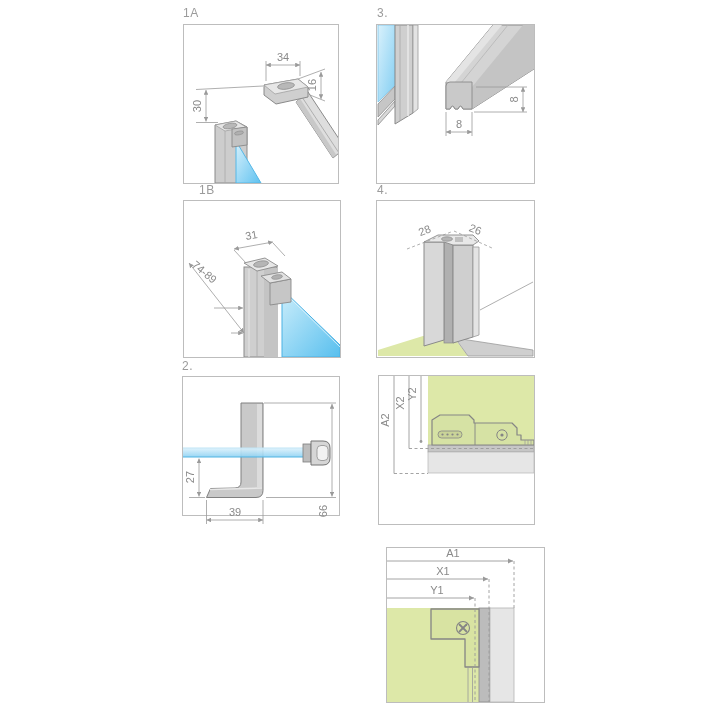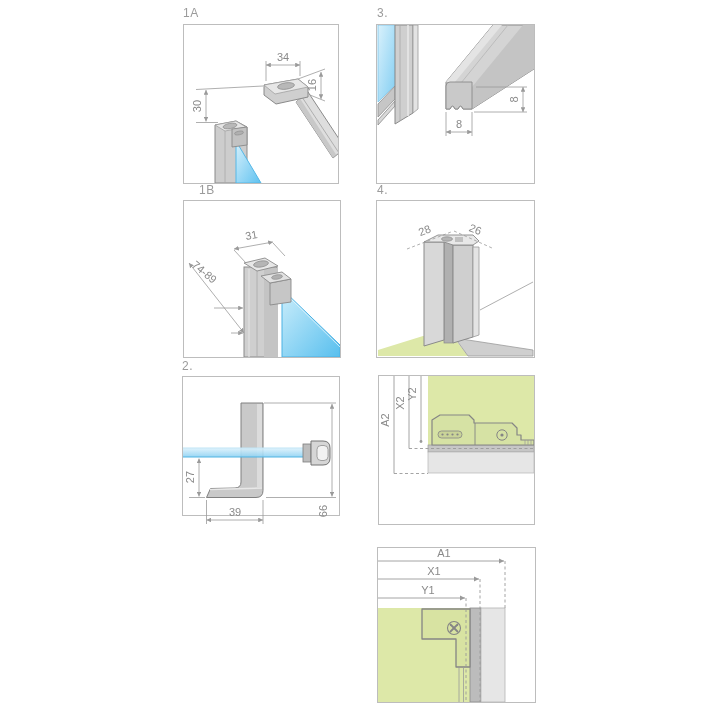--- a/index.html
+++ b/index.html
@@ -236,21 +236,21 @@
         <line x1="30" y1="72.5" x2="155" y2="72.5" stroke-dasharray="3,2.5"></line>
         <line x1="42" y1="0" x2="42" y2="65"></line>
         <circle cx="42" cy="65.5" r="1.4" fill="#9a9a9a" stroke="none"></circle>
       </g>
       <text x="9.5" y="44" text-anchor="middle" transform="rotate(-90 9.5 44)">A2</text>
       <text x="24.5" y="27" text-anchor="middle" transform="rotate(-90 24.5 27)">X2</text>
       <text x="36.5" y="18" text-anchor="middle" transform="rotate(-90 36.5 18)">Y2</text>
     </svg>
   </div>
 
-  <div class="panel" style="left:377px;top:547px;width:159px;height:156px;">
+  <div class="panel" style="left:386px;top:547px;width:159px;height:156px;">
     <svg width="157" height="154" viewBox="0 0 157 154">
       <defs>
         <marker id="arrA1" viewBox="0 0 10 10" refX="10" refY="5" markerWidth="6" markerHeight="6" orient="auto-start-reverse">
           <path d="M0,0L10,5L0,10Z" fill="#9a9a9a"></path>
         </marker>
       </defs>
       <rect x="0" y="60" width="92" height="94" fill="#dde8a8"></rect>
       <rect x="92" y="60" width="11" height="94" fill="#bcbcbc" stroke="#8a8a8a" stroke-width=".8"></rect>
       <rect x="103" y="60" width="24" height="94" fill="#e6e6e6" stroke="#b3b3b3" stroke-width=".8"></rect>
       <g>

